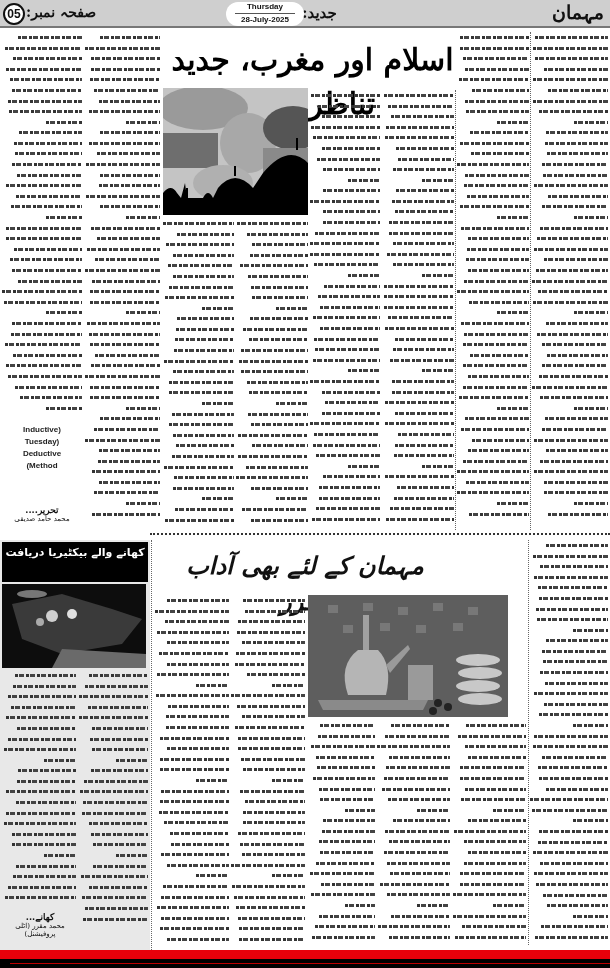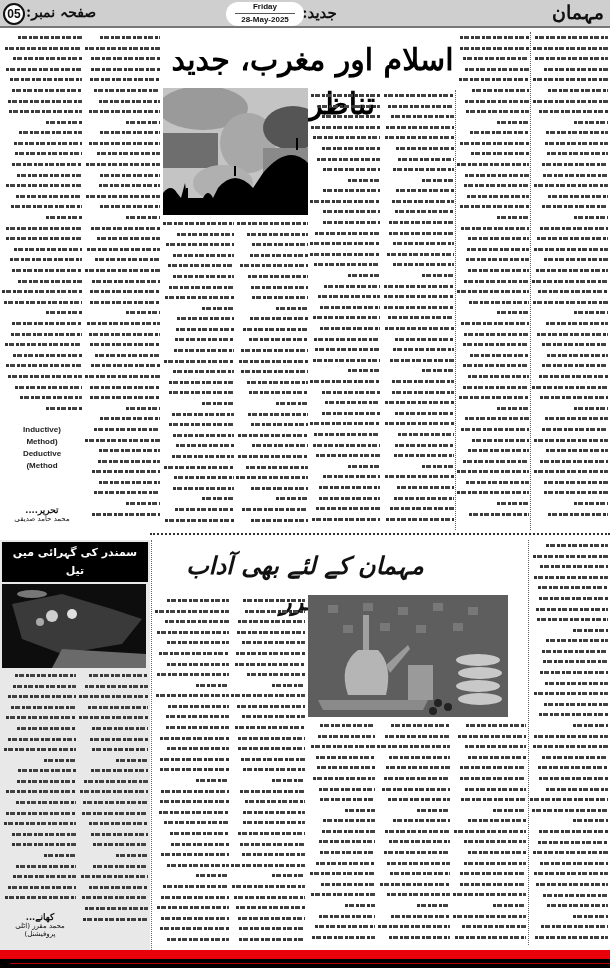--- a/index.html
+++ b/index.html
@@ -44,23 +44,23 @@
   .byline { position: absolute; direction: rtl; font-family: "DejaVu Serif", serif; font-size: 7px; text-align: center; }
   .byline b { display:block; font-size: 9px; }
 </style>
 </head>
 <body>
 
 <div class="header">
   <div class="logo">مہمان</div>
   <div class="date-label">جدید:</div>
   <div class="date-pill">
-    <div class="day">Friday</div>
+    <div class="day">Thursday</div>
     <div class="line"></div>
-    <div class="date">28-May-2025</div>
+    <div class="date">28-July-2025</div>
   </div>
   <div class="page-label">صفحہ نمبر:</div>
   <div class="page-num">05</div>
 </div>
 
 <div class="headline1">اسلام اور مغرب، جدید تناظر میں</div>
 
 <div class="image1">
   <svg width="145" height="127" viewBox="0 0 145 127">
     <rect width="145" height="127" fill="#c4c4c4"></rect>
@@ -405,34 +405,33 @@
     <span class="ln"><span style="width: 69px;"></span></span>
     <span class="ln"><span style="width: 76px;"></span></span>
     <span class="ln"><span style="width: 74px;"></span></span>
     <span class="ln"><span style="width: 67px;"></span></span>
     <span class="ln"><span style="width: 62px;"></span></span>
     <span class="ln"><span style="width: 36px;"></span></span>
   </div>
 
 <div class="col" style="left:2px; top:424px; width:80px; height:80px;">
   <span class="en">Inductive)</span>
-  <span class="en">Method)</span>
+  <span class="en">Tuesday)</span>
   <span class="en">Deductive</span>
   <span class="en">(Method</span>
 </div>
 <div class="byline" style="left:2px; top:505px; width:80px;">
   <b>تحریر....</b>
   <span>محمد حامد صدیقی</span>
 </div>
 
 <div class="hrule" style="left:150px; top:533px; width:460px;"></div>
 
 <div class="sidebar-box"></div>
 <div class="sidebar-title">
-  <div>سمندر کی گہرائی میں تیل</div>
   <div>کھانے والے بیکٹیریا دریافت</div>
 </div>
 <div class="image2">
   <svg width="144" height="84" viewBox="0 0 144 84">
     <rect width="144" height="84" fill="#0d0d0d"></rect>
     <path d="M10 20 L60 10 L110 25 L140 35 L120 60 L60 70 L20 55 Z" fill="#3a3a3a"></path>
     <circle cx="50" cy="32" r="6" fill="#cfcfcf"></circle>
     <circle cx="70" cy="30" r="5" fill="#e0e0e0"></circle>
     <circle cx="38" cy="38" r="4" fill="#aaa"></circle>
     <path d="M60 65 L144 70 L144 84 L50 84 Z" fill="#6a6a6a"></path>

